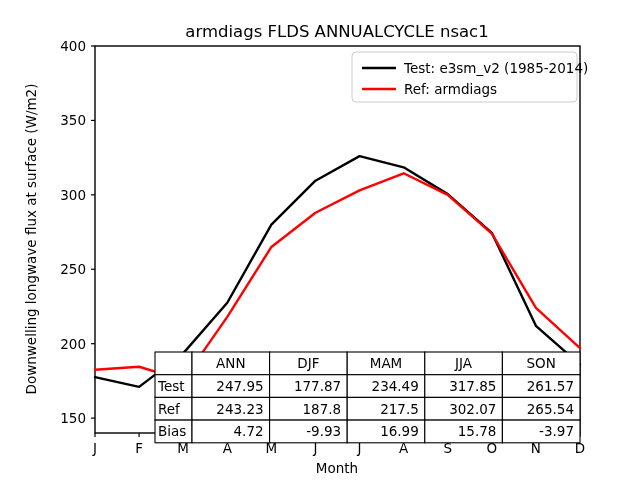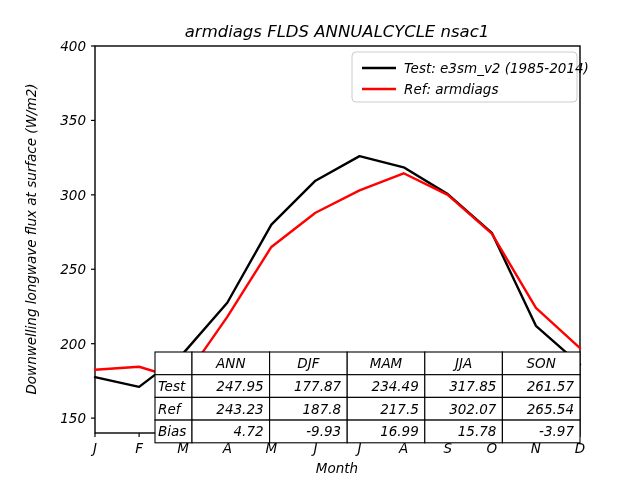--- a/index.html
+++ b/index.html
@@ -12,21 +12,20 @@
     height: 480px;
     overflow: hidden;
     font-family: "DejaVu Sans", sans-serif;
     color: #000000;
   }
   #figure {
     position: relative;
     width: 640px;
     height: 480px;
     background: #ffffff;
-    font-style: italic;
   }
   svg {
     display: block;
   }
   .axis-line {
     fill: none;
     stroke: #000000;
     stroke-width: 1.4;
   }
   .tick-line {

